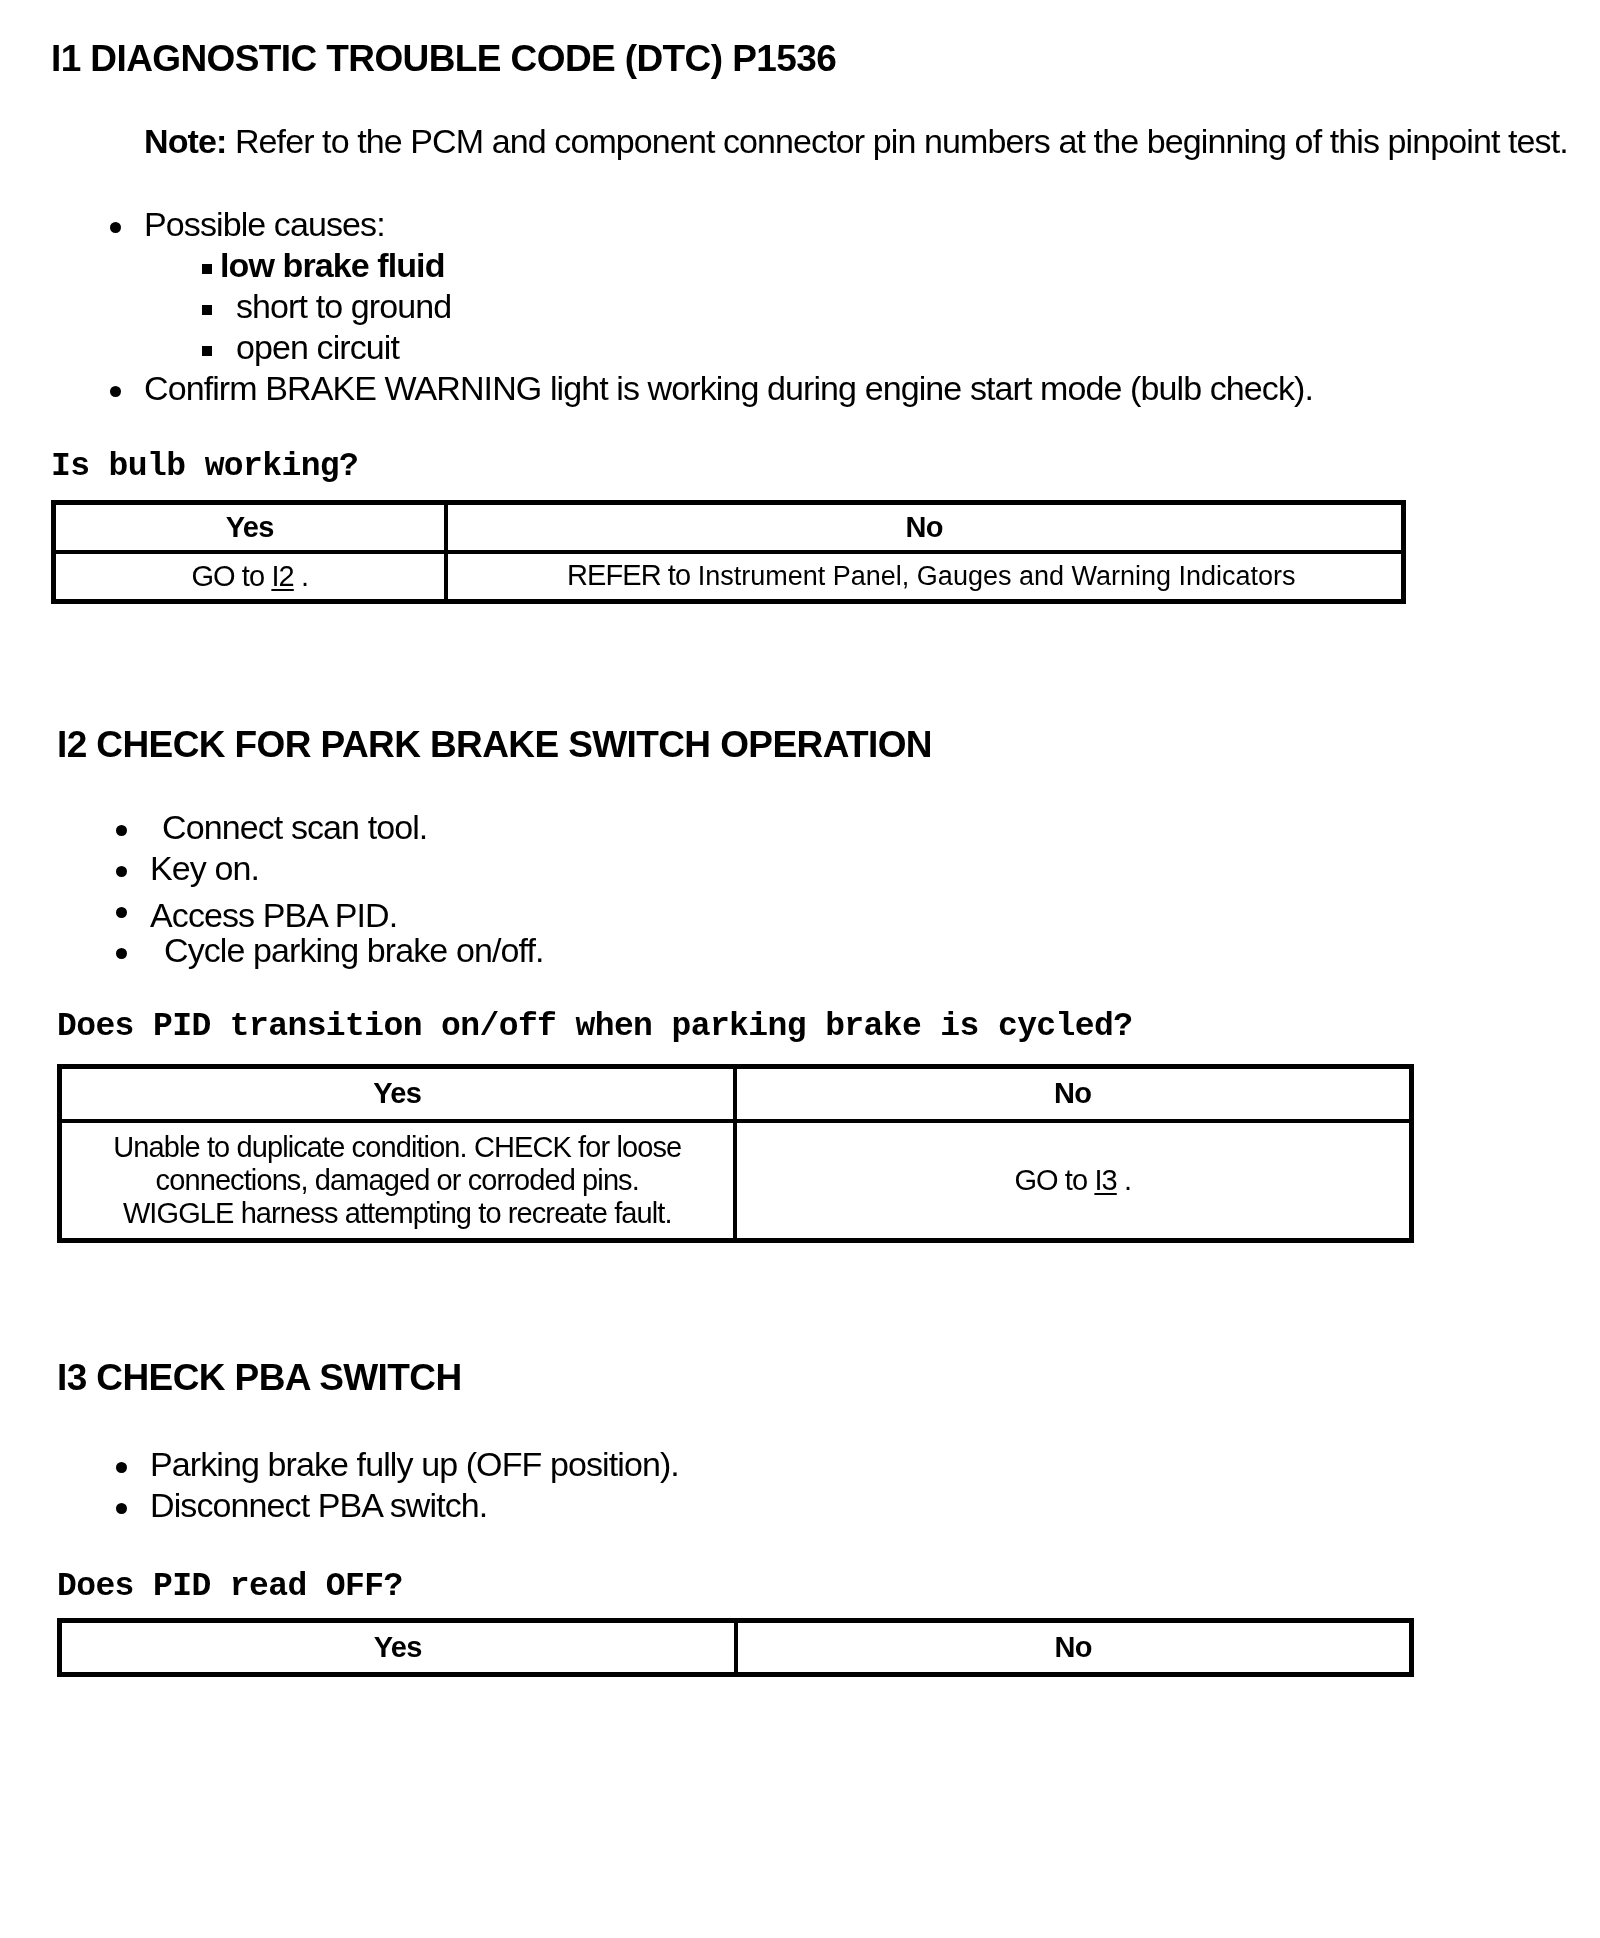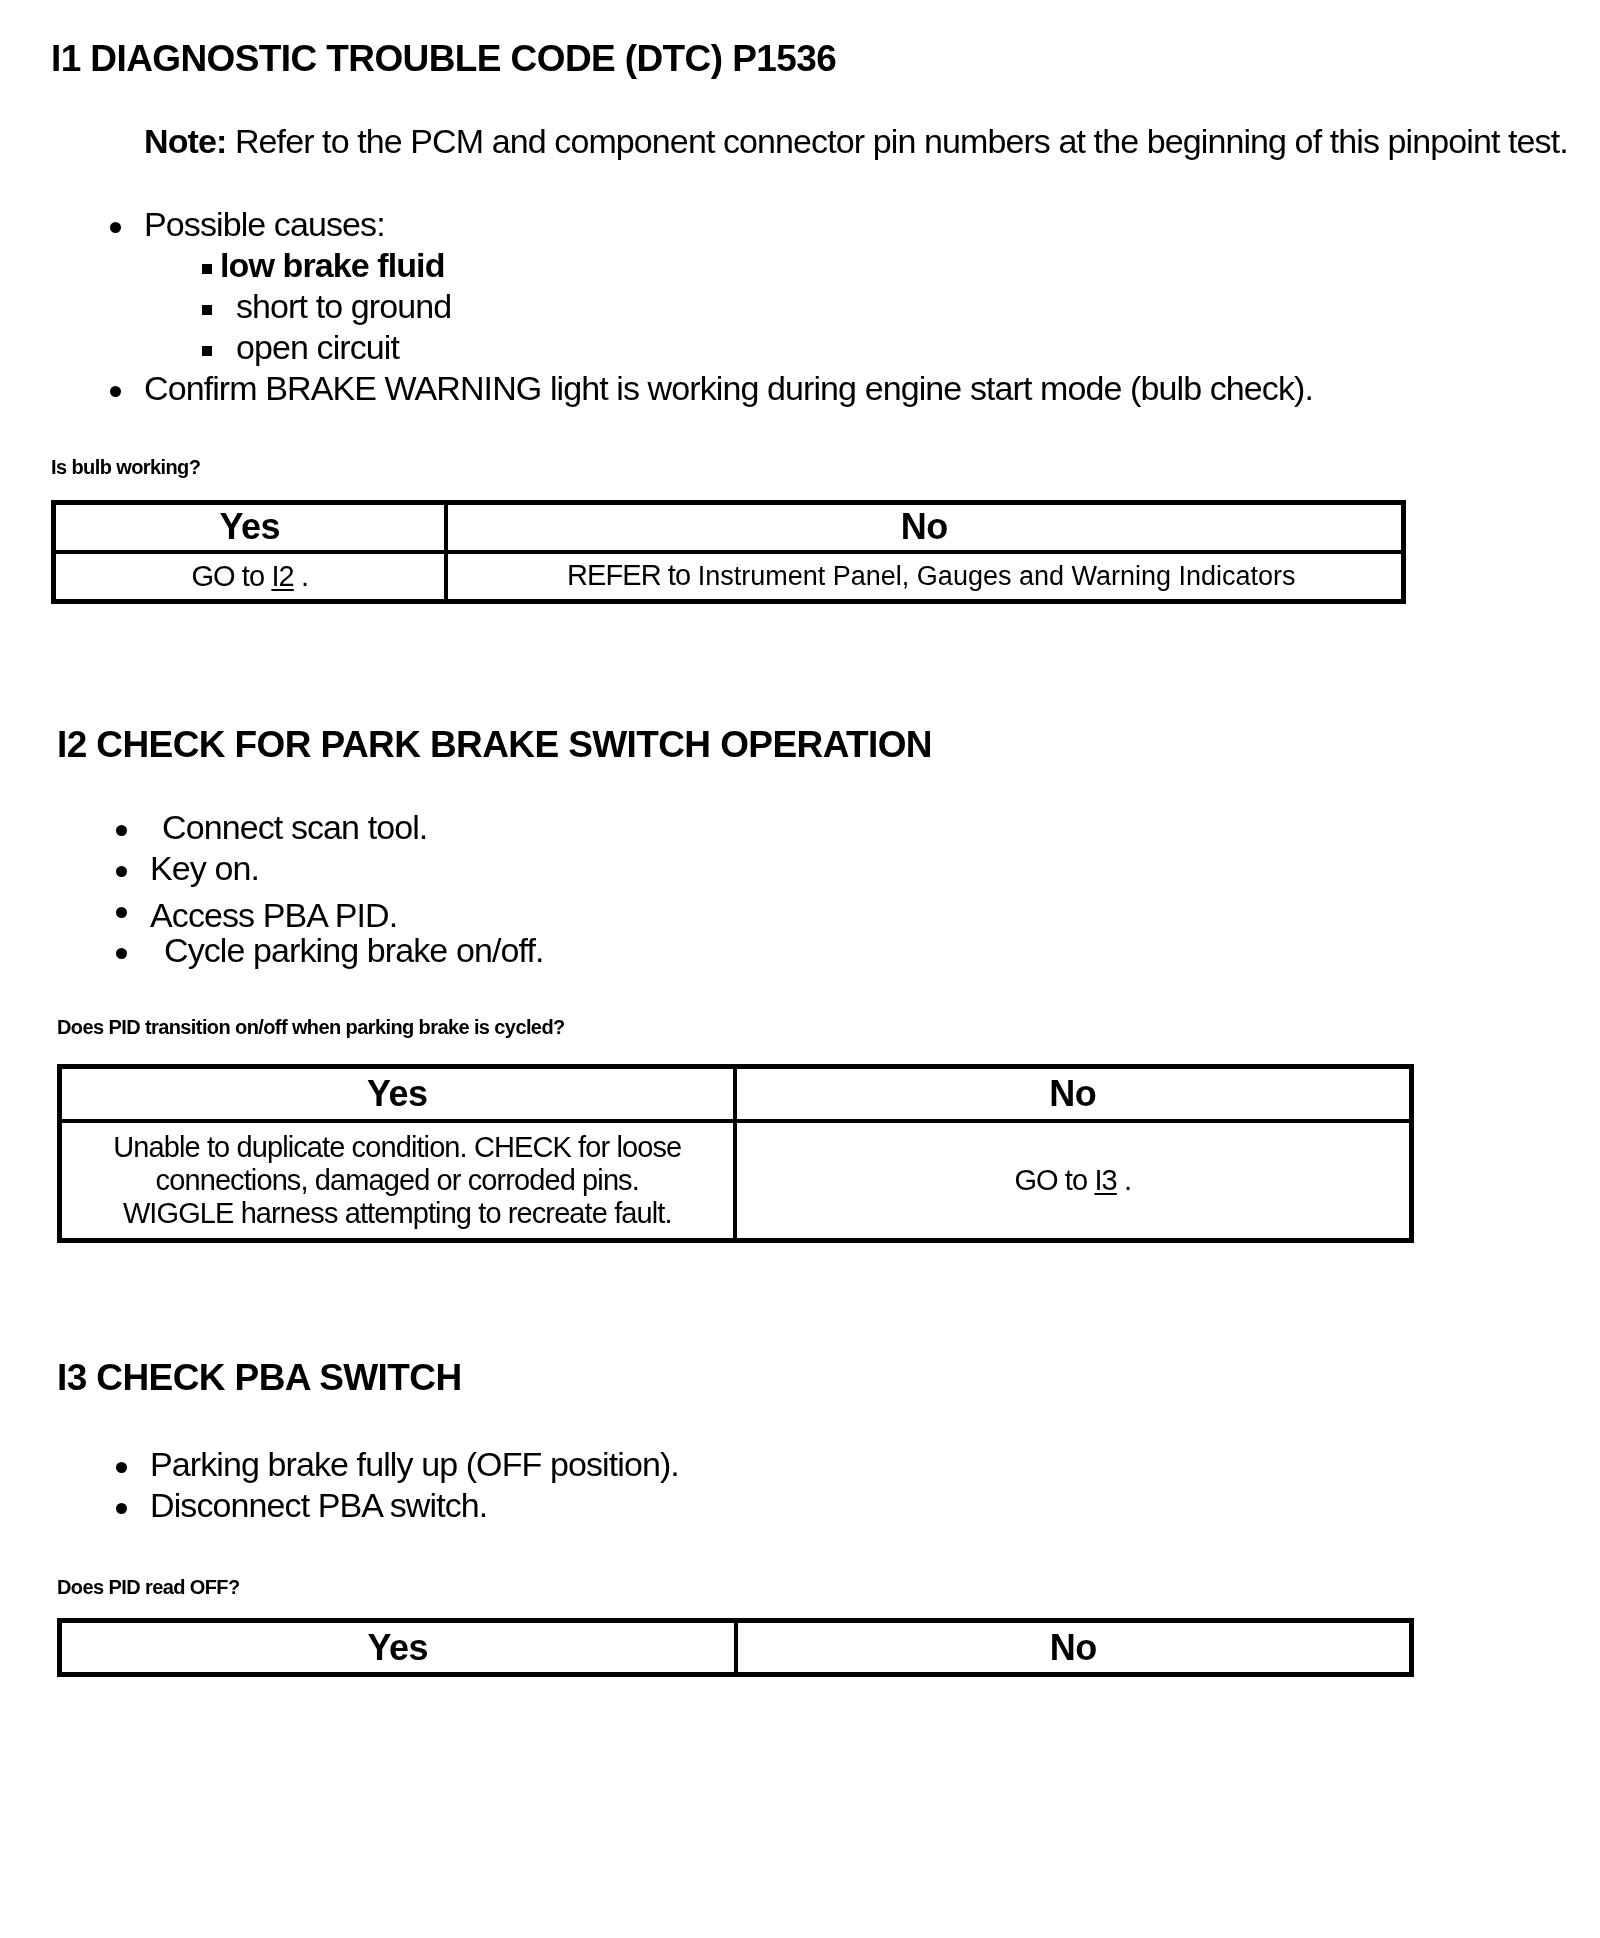--- a/index.html
+++ b/index.html
@@ -3,37 +3,37 @@
 <meta charset="utf-8">
 <style>
   html, body { margin: 0; padding: 0; background: #ffffff; }
   body {
     width: 1600px; height: 1938px; position: relative; overflow: hidden;
     font-family: "Liberation Sans", sans-serif; color: #000000;
   }
   .abs { position: absolute; white-space: nowrap; }
   .h1 { font-weight: bold; font-size: 37px; letter-spacing: -0.6px; line-height: 40px; }
   .body-text { font-size: 34px; letter-spacing: -0.9px; line-height: 34px; }
-  .question { font-weight: bold; font-size: 20px; letter-spacing: -0.6px; line-height: 34px; }
+  .question { font-weight: bold; font-size: 33px; letter-spacing: -0.6px; line-height: 34px; font-family: Liberation Mono, monospace; }
   .bold { font-weight: bold; }
   .bullet-dot {
     position: absolute; width: 11px; height: 11px; border-radius: 50%; background: #000;
   }
   .bullet-sq {
     position: absolute; width: 10px; height: 10px; background: #000;
   }
   table.dt {
     position: absolute; border-collapse: collapse; table-layout: fixed;
     border: 5px solid #000;
   }
   table.dt th, table.dt td {
     border: 4px solid #000; padding: 0 6px; vertical-align: middle;
   }
   table.dt th {
-    font-weight: bold; font-size: 36px; letter-spacing: -0.6px; text-align: center;
+    font-weight: bold; font-size: 29px; letter-spacing: -0.6px; text-align: center;
   }
   table.dt td { font-size: 29px; letter-spacing: -0.9px; text-align: center; line-height: 33px; }
   .link { text-decoration: underline; text-underline-offset: 3px; }
   .light { font-size: 27px; letter-spacing: 0px; }
 </style>
 </head>
 <body>
 
 <div>
   <div class="abs h1" style="left:51px; top:39px;">I1 DIAGNOSTIC TROUBLE CODE (DTC) P1536</div>

